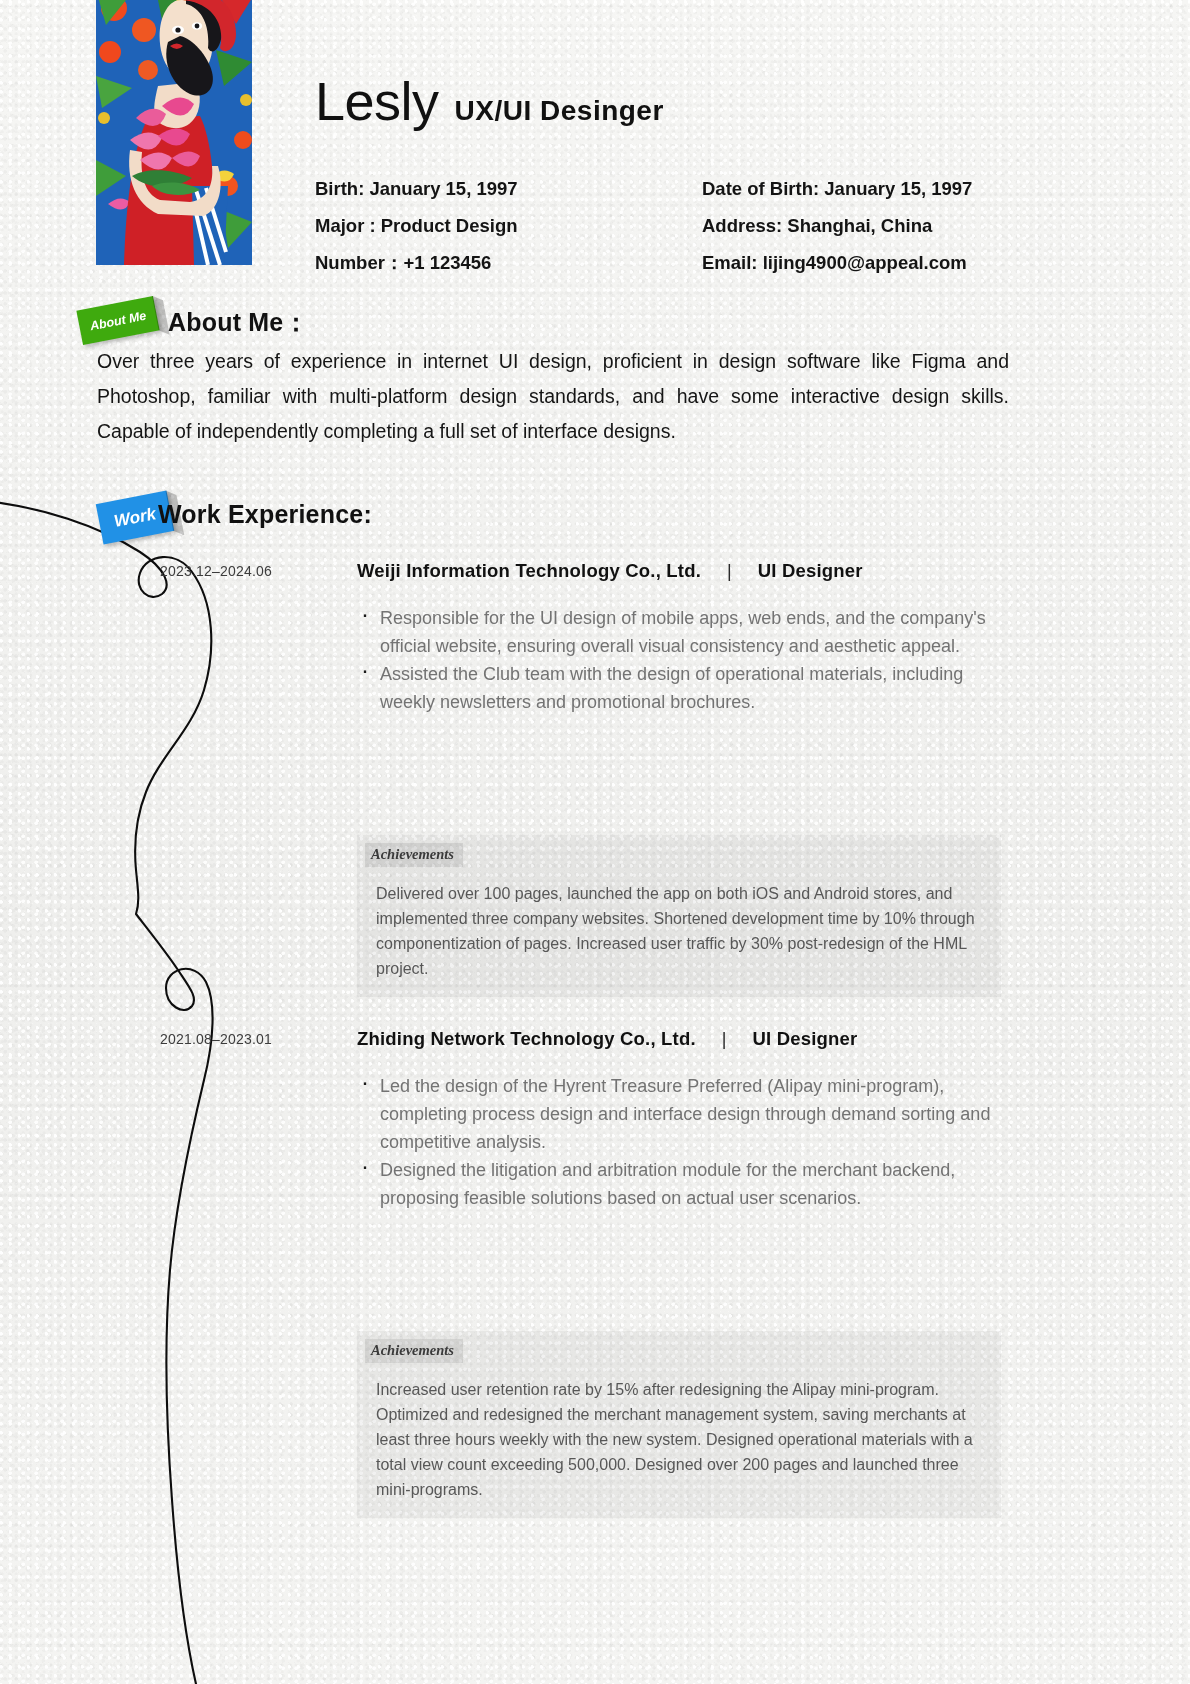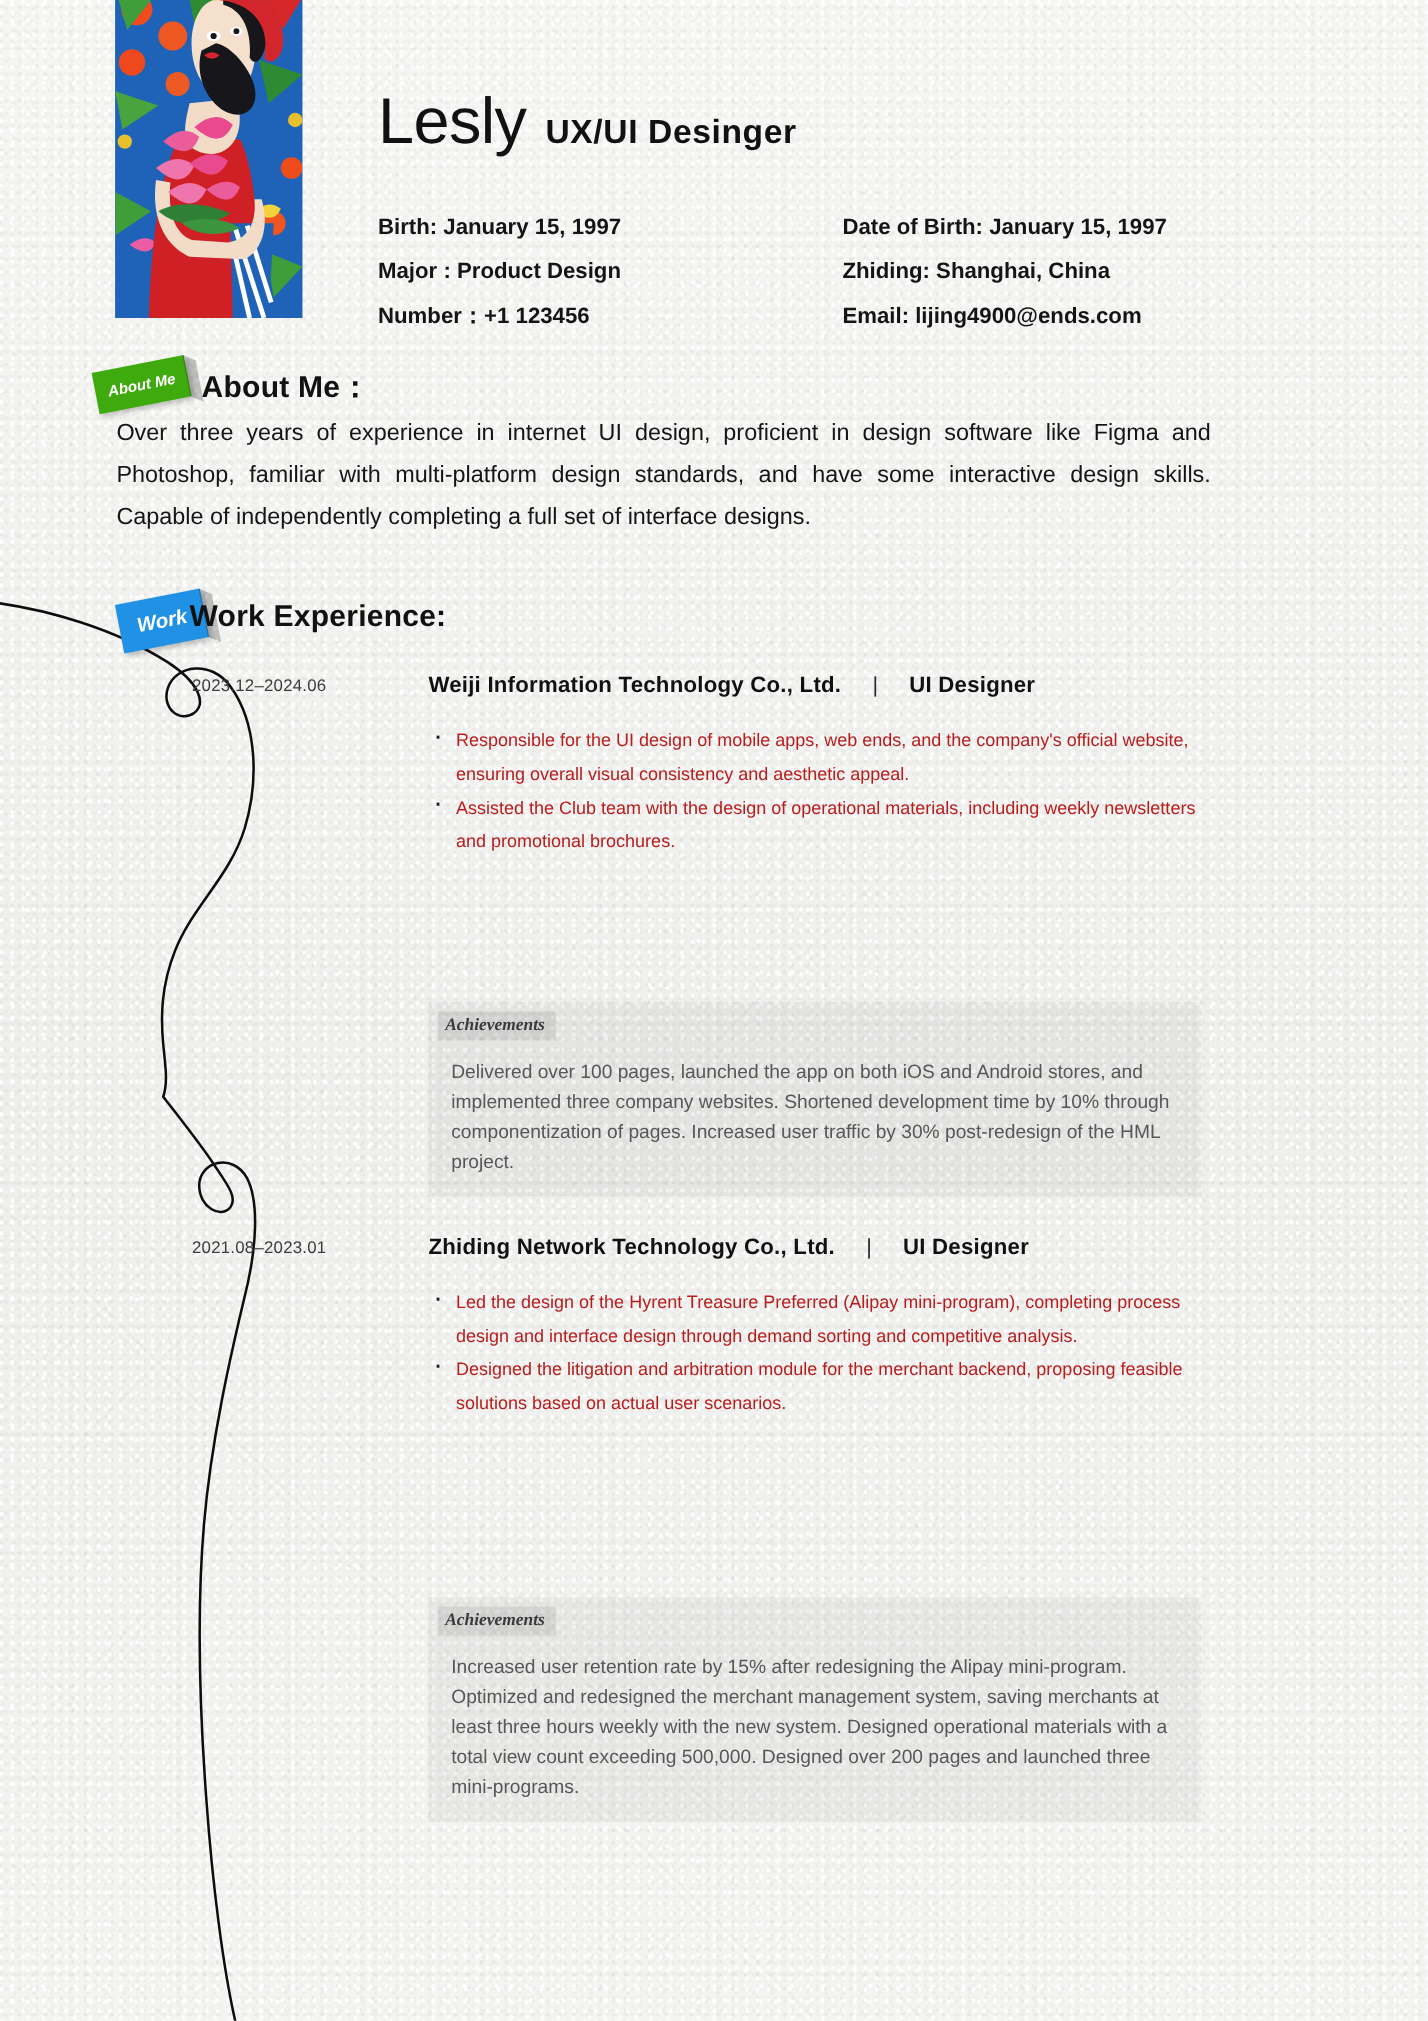--- a/index.html
+++ b/index.html
@@ -87,21 +87,21 @@
     letter-spacing:.2px;white-space:nowrap;
   }
   .job-head{position:absolute;left:357px;top:0;display:flex;align-items:baseline;white-space:nowrap;}
   .job-company{font-size:18.5px;font-weight:700;letter-spacing:.2px;text-align:center;}
   .job-sep{font-size:18px;font-weight:400;color:#2b2b2b;padding:0 26px;}
   .job-role{font-size:18.5px;font-weight:700;letter-spacing:.2px;}
 
   .bullets{position:absolute;left:357px;margin:0;padding:0;list-style:none;width:650px;}
   .bullets li{
     position:relative;padding-left:23px;
-    font-size:15px;line-height:28px;color:#b91c1c;margin-bottom:0;
+    font-size:18px;line-height:28px;color:#737373;margin-bottom:0;
   }
   .bullets li::before{
     content:"·";position:absolute;left:4px;top:-4px;
     font-size:24px;line-height:28px;color:#1b1b1b;
   }
 
   .ach{position:absolute;left:357px;width:644px;background:rgba(120,120,120,.085);}
   .ach-label{
     display:inline-block;margin:8px 0 0 8px;padding:3px 9px 4px 6px;
     background:rgba(110,110,110,.17);
@@ -212,22 +212,22 @@
     </div>
 
     <div class="info-col info-left">
       <div>Birth: January 15, 1997</div>
       <div>Major : Product Design</div>
       <div>Number：+1 123456</div>
     </div>
 
     <div class="info-col info-right">
       <div>Date of Birth: January 15, 1997</div>
-      <div>Zhiding: Shanghai, China</div>
-      <div>Email: lijing4900@ends.com</div>
+      <div>Address: Shanghai, China</div>
+      <div>Email: lijing4900@appeal.com</div>
     </div>
   </div>
 
   <div class="badge" id="badge-about">About Me</div>
   <div class="sec-title" id="about-title">About Me：</div>
   <div id="about-body">Over three years of experience in internet UI design, proficient in design software like Figma and Photoshop, familiar with multi-platform design standards, and have some interactive design skills. Capable of independently completing a full set of interface designs.</div>
 
   <div class="badge" id="badge-work">Work</div>
   <div class="sec-title" id="work-title">Work Experience:</div>
 

